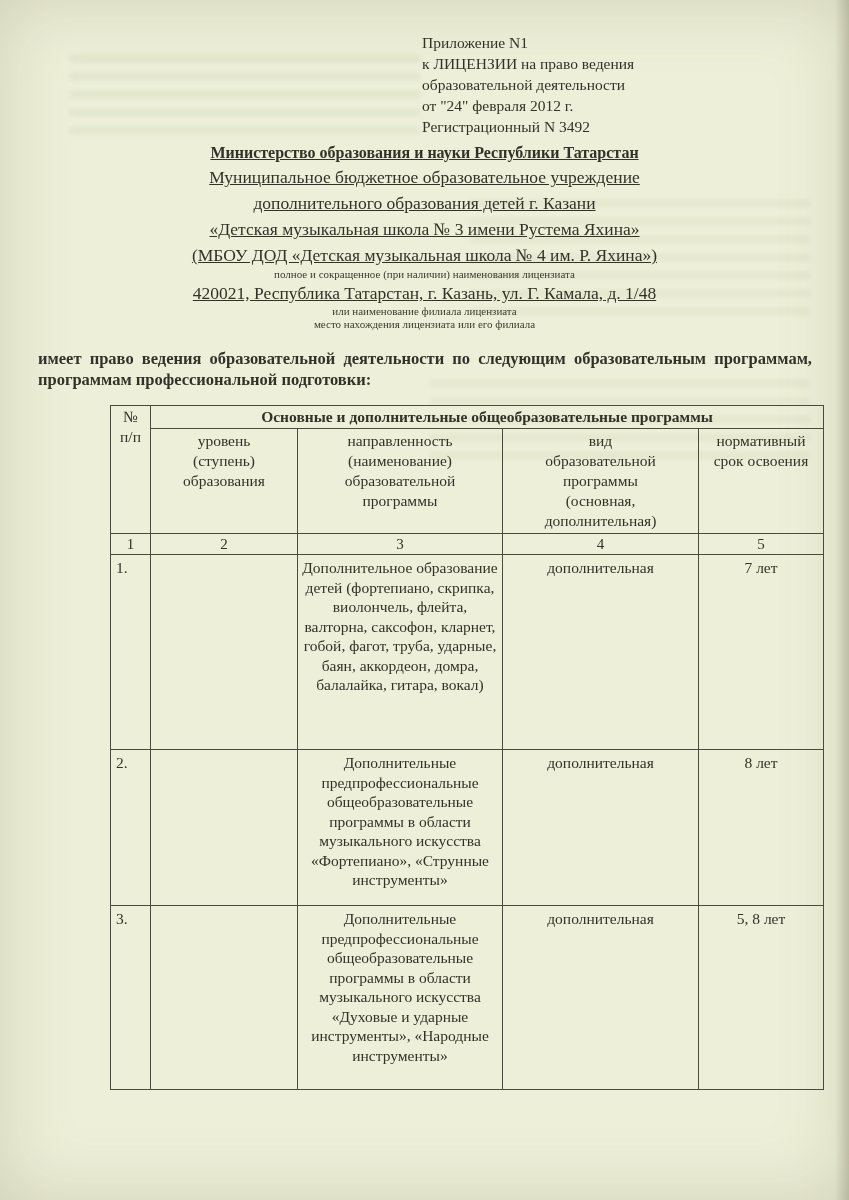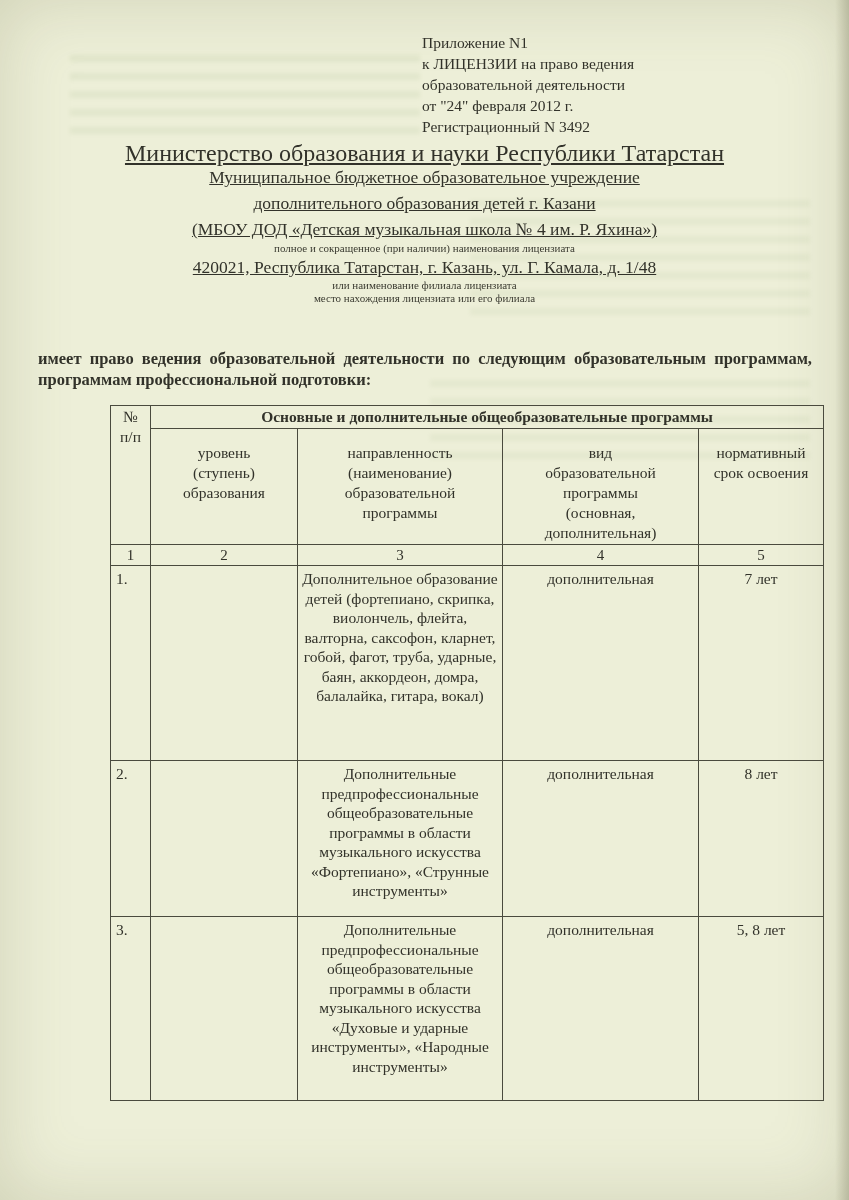--- a/index.html
+++ b/index.html
@@ -41,22 +41,22 @@
     line-height: 21px;
     white-space: nowrap;
   }
 
   .center-block {
     position: absolute;
     left: 0; top: 142px; width: 849px;
     text-align: center;
   }
   .ministry-title {
-    font-size: 24px;
-    font-weight: normal;
+    font-size: 16px;
+    font-weight: bold;
     text-decoration: underline;
     line-height: 22px;
   }
   .small-caption {
     font-size: 11px;
     line-height: 13px;
     color: #3a3a30;
   }
   .licensee-line {
     font-size: 17.5px;
@@ -88,21 +88,21 @@
   table.programs td {
     border: 1px solid #4a4a3e;
     font-size: 15.5px;
     line-height: 20px;
     text-align: center;
     vertical-align: top;
     padding: 1px 4px;
   }
   td.group-header { font-weight: bold; height: 22px; }
   td.corner-header { white-space: pre-line; }
-  tr.subheaders td { white-space: pre-line; height: 105px; padding-top: 14px; }
+  tr.subheaders td { white-space: pre-line; height: 105px; padding-top: 2px; }
   tr.numbers td { height: 20px; line-height: 18px; font-size: 15px; }
   tr.data-row td { line-height: 19.5px; padding-top: 3px; }
   tr.data-row td.row-num { text-align: left; padding-left: 5px; }
   tr.row-1 { height: 195px; }
   tr.row-2 { height: 156px; }
   tr.row-3 { height: 184px; }
 </style>
 </head>
 <body>
 
@@ -116,20 +116,21 @@
   <div>к ЛИЦЕНЗИИ на право ведения</div>
   <div>образовательной деятельности</div>
   <div>от "24"  февраля   2012  г.</div>
   <div>Регистрационный N  3492</div>
 </div>
 
 <div class="center-block">
   <div class="ministry-title">Министерство образования и науки Республики Татарстан</div>
   <div class="licensee-line">Муниципальное бюджетное образовательное учреждение</div>
   <div class="licensee-line">дополнительного образования детей г. Казани</div>
+  <div class="licensee-line">«Детская музыкальная школа № 3 имени Рустема Яхина»</div>
   <div class="licensee-line">(МБОУ ДОД «Детская музыкальная школа № 4 им. Р. Яхина»)</div>
   <div class="small-caption">полное и сокращенное (при наличии) наименования лицензиата</div>
   <div class="address-line">420021, Республика Татарстан, г. Казань, ул. Г. Камала,  д. 1/48</div>
   <div class="small-caption">или наименование филиала лицензиата</div>
   <div class="small-caption">место нахождения лицензиата или его филиала</div>
 </div>
 
 <div class="statement">имеет право ведения образовательной деятельности по следующим образовательным программам, программам профессиональной подготовки:</div>
 
 <table class="programs">

